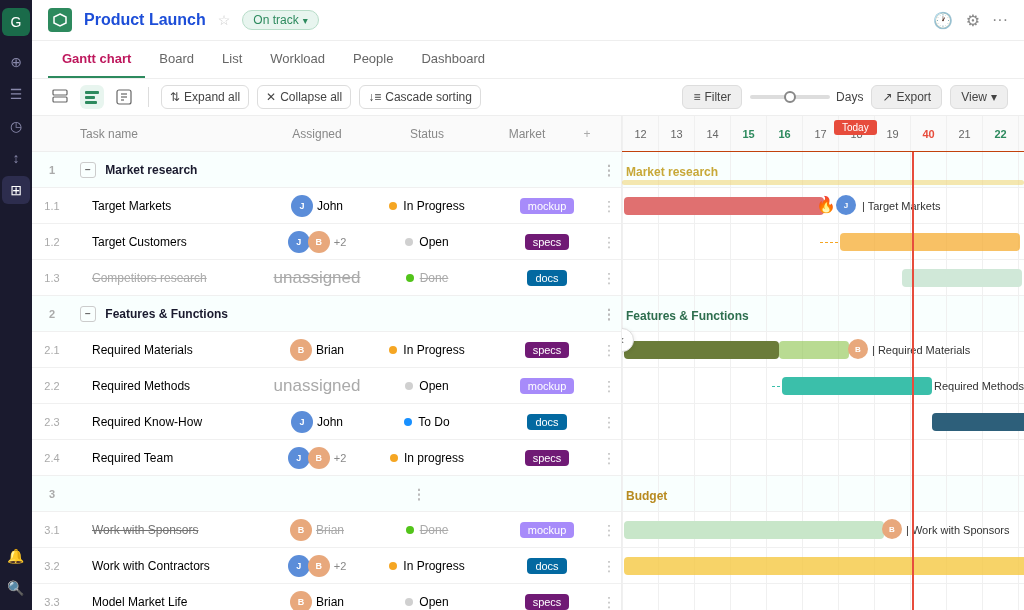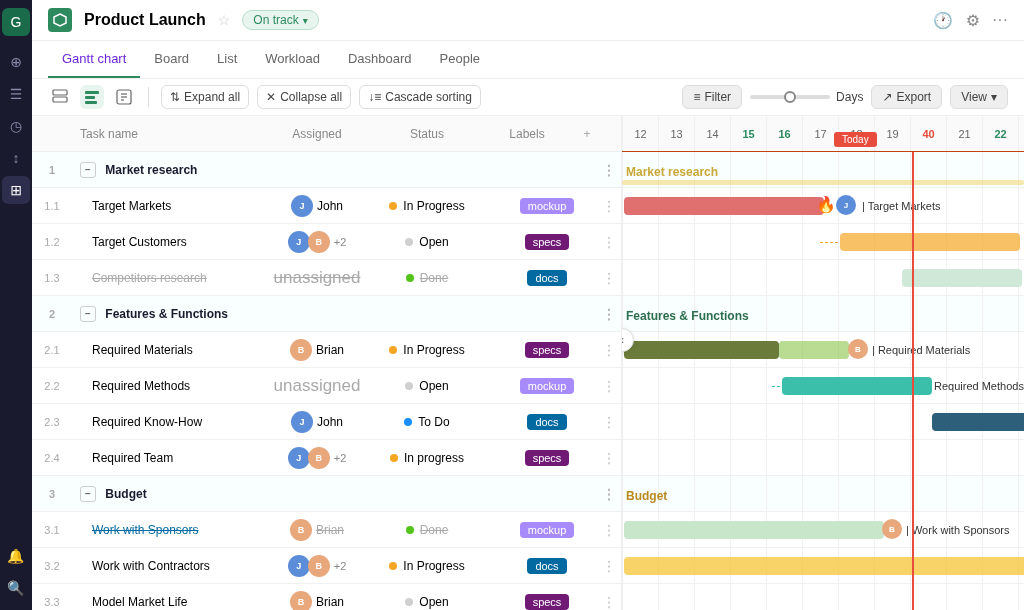--- a/index.html
+++ b/index.html
@@ -12,30 +12,30 @@
     .sidebar-icon { width: 28px; height: 28px; display: flex; align-items: center; justify-content: center; color: #8888aa; border-radius: 6px; cursor: pointer; font-size: 14px; }
     .sidebar-icon.active { background: #2d2d4e; color: #fff; }
     .sidebar-icon.brand { background: #1a6b4a; color: #fff; margin-bottom: 8px; border-radius: 6px; }
 
     
     .main { flex: 1; display: flex; flex-direction: column; overflow: hidden; }
 
     
     .topbar { display: flex; align-items: center; padding: 8px 16px; border-bottom: 1px solid #eee; gap: 12px; }
     .topbar-logo { width: 24px; height: 24px; background: #2d8a5e; border-radius: 4px; display: flex; align-items: center; justify-content: center; color: white; font-size: 12px; }
-    .topbar-title { font-size: 16px; font-weight: 600; color: #000000; text-align: center; }
+    .topbar-title { font-size: 16px; font-weight: 600; color: #1d4ed8; text-align: center; }
     .star-icon { color: #ccc; font-size: 14px; cursor: pointer; }
     .status-badge { background: #e8f5ef; color: #2d8a5e; border: 1px solid #b8ddc9; border-radius: 12px; padding: 2px 10px; font-size: 12px; font-weight: 500; display: flex; align-items: center; gap: 4px; cursor: pointer; }
     .topbar-right { margin-left: auto; display: flex; align-items: center; gap: 12px; color: #888; font-size: 16px; }
     .topbar-right-icon { cursor: pointer; }
 
     
     .nav-tabs { display: flex; padding: 0 16px; border-bottom: 1px solid #eee; gap: 0; }
     .nav-tab { padding: 10px 14px; font-size: 13px; color: #666; cursor: pointer; border-bottom: 2px solid transparent; text-decoration: none; }
-    .nav-tab.active { color: #6d28d9; border-bottom-color: #2d8a5e; font-weight: 400; }
+    .nav-tab.active { color: #be185d; border-bottom-color: #2d8a5e; font-weight: 700; }
 
     
     .toolbar { display: flex; align-items: center; padding: 6px 16px; border-bottom: 1px solid #eee; gap: 8px; }
     .toolbar-btn { display: flex; align-items: center; gap: 4px; padding: 4px 8px; border: 1px solid #ddd; border-radius: 6px; background: #fff; cursor: pointer; font-size: 12px; color: #444; }
     .toolbar-btn.icon-only { border: none; background: none; padding: 4px; }
     .toolbar-sep { width: 1px; height: 20px; background: #ddd; margin: 0 4px; }
     .toolbar-right { margin-left: auto; display: flex; align-items: center; gap: 8px; }
     .filter-btn { display: flex; align-items: center; gap: 4px; padding: 4px 10px; border: 1px solid #ddd; border-radius: 6px; cursor: pointer; font-size: 12px; color: #444; }
     .days-slider { display: flex; align-items: center; gap: 6px; font-size: 12px; color: #444; }
     .slider-track { width: 80px; height: 4px; background: #ddd; border-radius: 2px; position: relative; }
@@ -138,22 +138,22 @@
         <span class="topbar-right-icon">⚙</span>
         <span class="topbar-right-icon">···</span>
       </div>
     </div>
 
     <div class="nav-tabs">
       <a class="nav-tab active">Gantt chart</a>
       <a class="nav-tab">Board</a>
       <a class="nav-tab">List</a>
       <a class="nav-tab">Workload</a>
+      <a class="nav-tab">People</a>
       <a class="nav-tab">Dashboard</a>
-      <a class="nav-tab">People</a>
     </div>
 
     <div class="toolbar">
       <button class="toolbar-btn icon-only">
         <svg width="16" height="16" viewBox="0 0 16 16">
             <rect x="1" y="1" width="14" height="5" rx="1" fill="none" stroke="#666" stroke-width="1.2"></rect>
             <rect x="1" y="8" width="14" height="5" rx="1" fill="none" stroke="#666" stroke-width="1.2"></rect>
           </svg>
       </button>
       <button class="toolbar-btn icon-only" style="background:#e8f5ef; border-color:#b8ddc9;">
@@ -208,21 +208,21 @@
 
     <div class="content-area">
 
       <div class="table-area">
 
         <div class="table-header">
           <div class="col-num"></div>
           <div class="col-task">Task name</div>
           <div class="col-assigned">Assigned</div>
           <div class="col-status">Status</div>
-          <div class="col-labels">Labels</div>
+          <div class="col-labels">Market</div>
           <div class="col-add">+</div>
         </div>
 
         <div class="table-row section-row">
           <div class="row-num">1</div>
           <div class="task-name-cell">
             <span class="section-toggle">−</span>
             <span>Market research</span>
           </div>
           <div class="col-assigned"></div>
@@ -366,34 +366,30 @@
           </div>
           <div class="labels-cell">
             <span class="label-badge label-specs">specs</span>
           </div>
           <div class="col-add"></div>
           <div class="dots-cell">⋮</div>
         </div>
 
         <div class="table-row section-row">
           <div class="row-num">3</div>
-          <div class="task-name-cell">
-            <span class="section-toggle">−</span>
-            <span>Budget</span>
-          </div>
           <div class="col-assigned"></div>
           <div class="col-status"></div>
           <div class="col-labels"></div>
           <div class="col-add"></div>
           <div class="dots-cell">⋮</div>
         </div>
 
         <div class="table-row">
           <div class="row-num">3.1</div>
-          <div class="task-name-cell task-indent" style="text-decoration:line-through;color:#0369a1">Work with Sponsors</div>
+          <div class="task-name-cell task-indent" style="text-decoration:line-through;color:#737373">Work with Sponsors</div>
           <div class="assigned-cell">
             <div class="avatar avatar-brian">B</div>
             <span style="text-decoration:line-through;color:#aaa">Brian</span>
           </div>
           <div class="status-cell">
             <span class="status-dot dot-done"></span>
             <span style="text-decoration:line-through;color:#aaa">Done</span>
           </div>
           <div class="labels-cell">
             <span class="label-badge label-mockup">mockup</span>
@@ -435,21 +431,21 @@
           <div class="labels-cell">
             <span class="label-badge label-specs">specs</span>
           </div>
           <div class="col-add"></div>
           <div class="dots-cell">⋮</div>
         </div>
       </div>
 
       <div class="gantt-area" style="position:relative; overflow: hidden;">
 
-        <div style="position:absolute; top:16px; left:212px; z-index:20;">
+        <div style="position:absolute; top:4px; left:212px; z-index:20;">
           <div style="background:#e74c3c; color:#fff; font-size:10px; padding:2px 8px; border-radius:3px; white-space:nowrap;">Today</div>
         </div>
 
         <div class="gantt-header">
           <div class="gantt-day">12</div>
           <div class="gantt-day">13</div>
           <div class="gantt-day">14</div>
           <div class="gantt-day highlight">15</div>
           <div class="gantt-day highlight">16</div>
           <div class="gantt-day">17</div>

